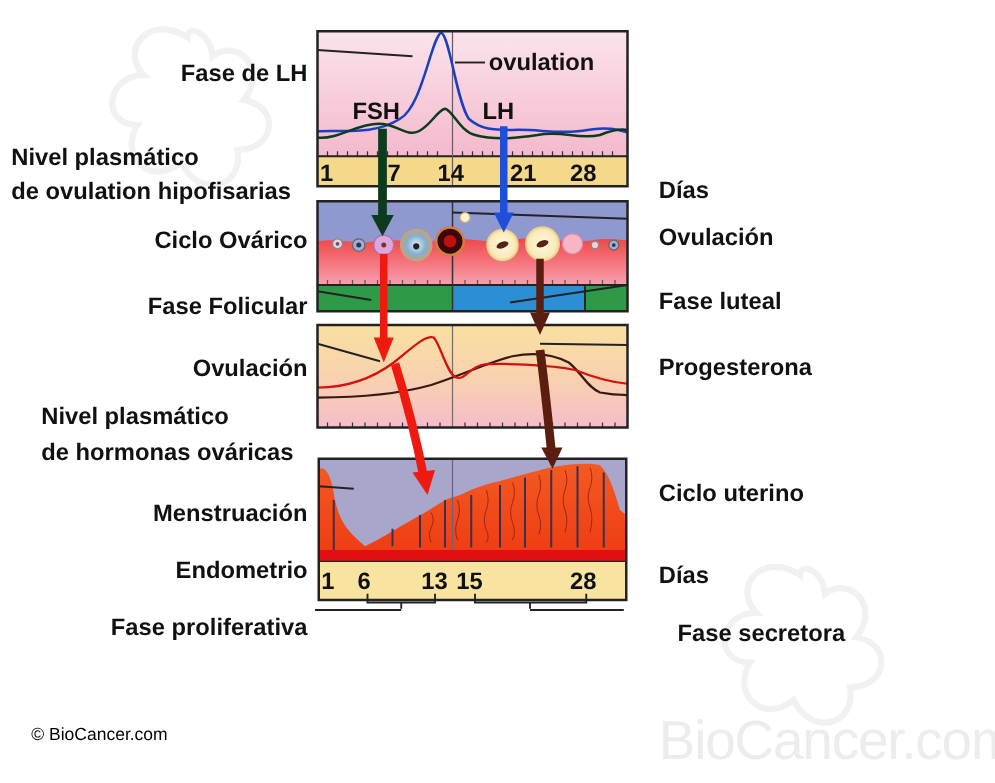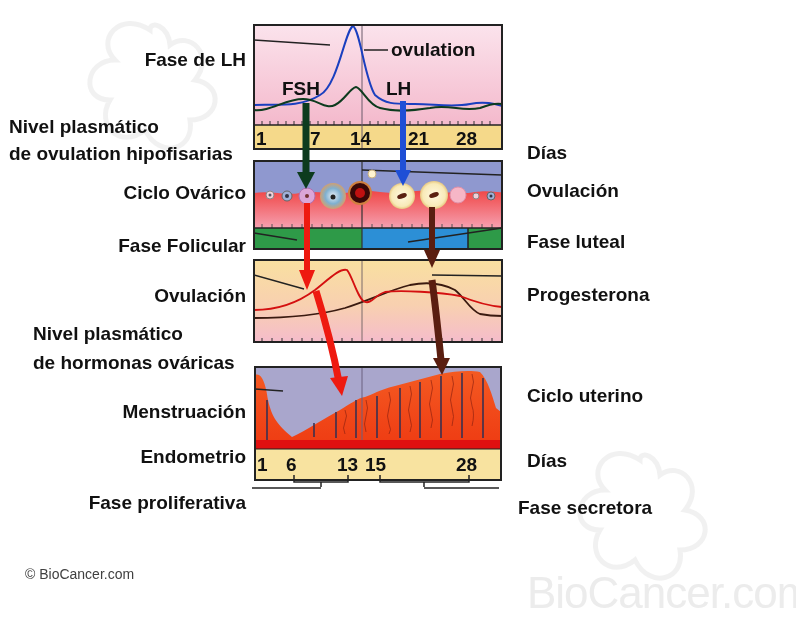--- a/index.html
+++ b/index.html
@@ -2,21 +2,21 @@
 <html><head>
 <meta charset="utf-8">
 <style>
   html, body { margin:0; padding:0; background:#ffffff; }
   body { width:796px; height:626px; position:relative; overflow:hidden;
          font-family:"Liberation Sans", sans-serif; }
   .lbl { position:absolute; font-weight:bold; font-size:19px; color:#111; white-space:nowrap; line-height:22px; }
   .lbl.r { text-align:right; }
   .wm { position:absolute; color:#dcdcdc; font-family:"Liberation Sans", sans-serif; }
   #diagram { position:absolute; left:0; top:0; }
-  .copyright { position:absolute; left:25px; top:566px; font-size:14px; color:#404040; }
+  .copyright { position:absolute; left:25px; top:579px; font-size:14px; color:#000000; }
   .wm-big { left:527px; top:568px; font-size:44px; color:#ececec; letter-spacing:-1px; }
 </style>
 </head>
 <body>
 
 <div class="wm wm-big">BioCancer.com</div>
 <svg width="796" height="626" style="position:absolute;left:0;top:0">
   <g fill="none" stroke="#efefef" stroke-width="5" opacity="0.9">
     <path d="M150,30 C120,10 95,40 115,60 C85,60 80,100 110,100 C95,125 120,150 145,130 C160,160 195,150 190,120 C220,120 225,85 195,80 C215,55 190,30 170,45 C168,25 150,20 150,30 Z"></path>
     <path d="M640,460 C610,440 585,470 605,490 C575,490 570,530 600,530 C585,555 610,580 635,560 C650,590 685,580 680,550 C710,550 715,515 685,510 C705,485 680,460 660,475 C658,455 640,450 640,460 Z"></path>
@@ -304,15 +304,15 @@
 <div class="lbl r" style="right:550px; top:401px;">Menstruación</div>
 <div class="lbl r" style="right:550px; top:446px;">Endometrio</div>
 <div class="lbl r" style="right:550px; top:492px;">Fase proliferativa</div>
 
 <div class="lbl" style="left:527px; top:142px;">Días</div>
 <div class="lbl" style="left:527px; top:180px;">Ovulación</div>
 <div class="lbl" style="left:527px; top:231px;">Fase luteal</div>
 <div class="lbl" style="left:527px; top:284px;">Progesterona</div>
 <div class="lbl" style="left:527px; top:385px;">Ciclo uterino</div>
 <div class="lbl" style="left:527px; top:450px;">Días</div>
-<div class="lbl" style="left:518px; top:497px;">Fase secretora</div>
+<div class="lbl" style="left:542px; top:497px;">Fase secretora</div>
 
 <div class="copyright">© BioCancer.com</div>
 
 </body></html>

